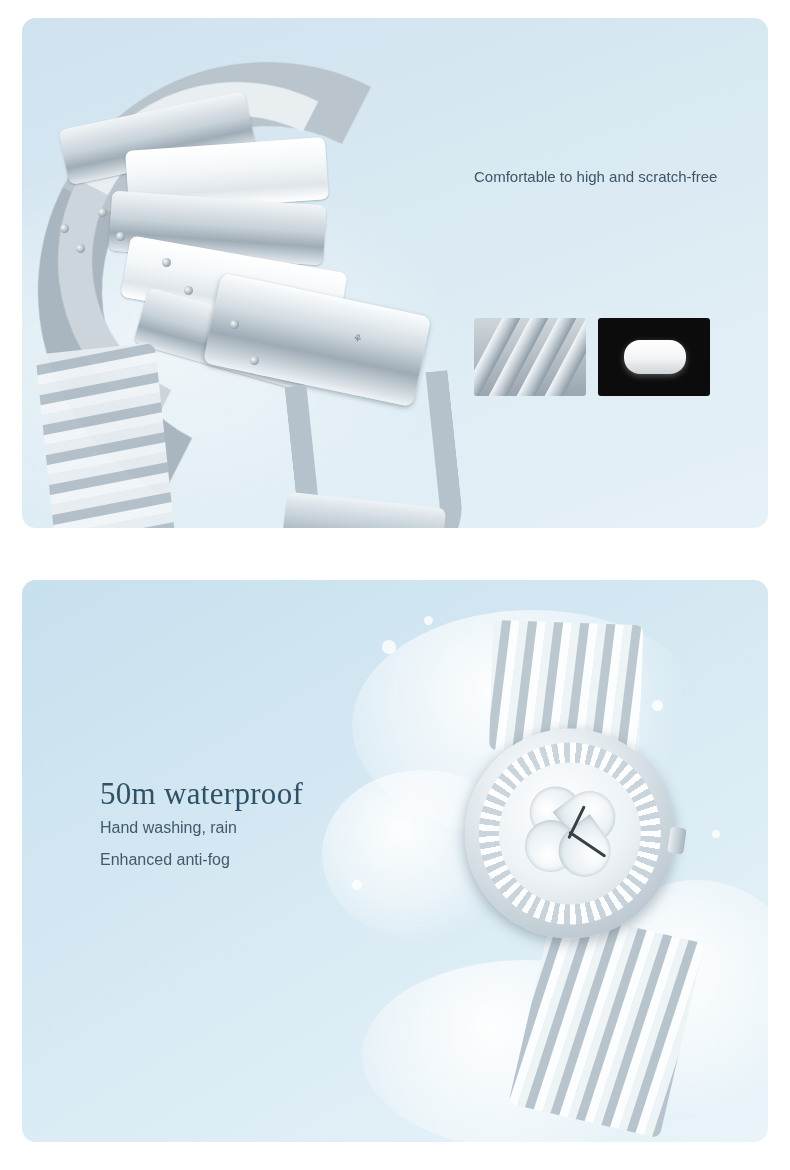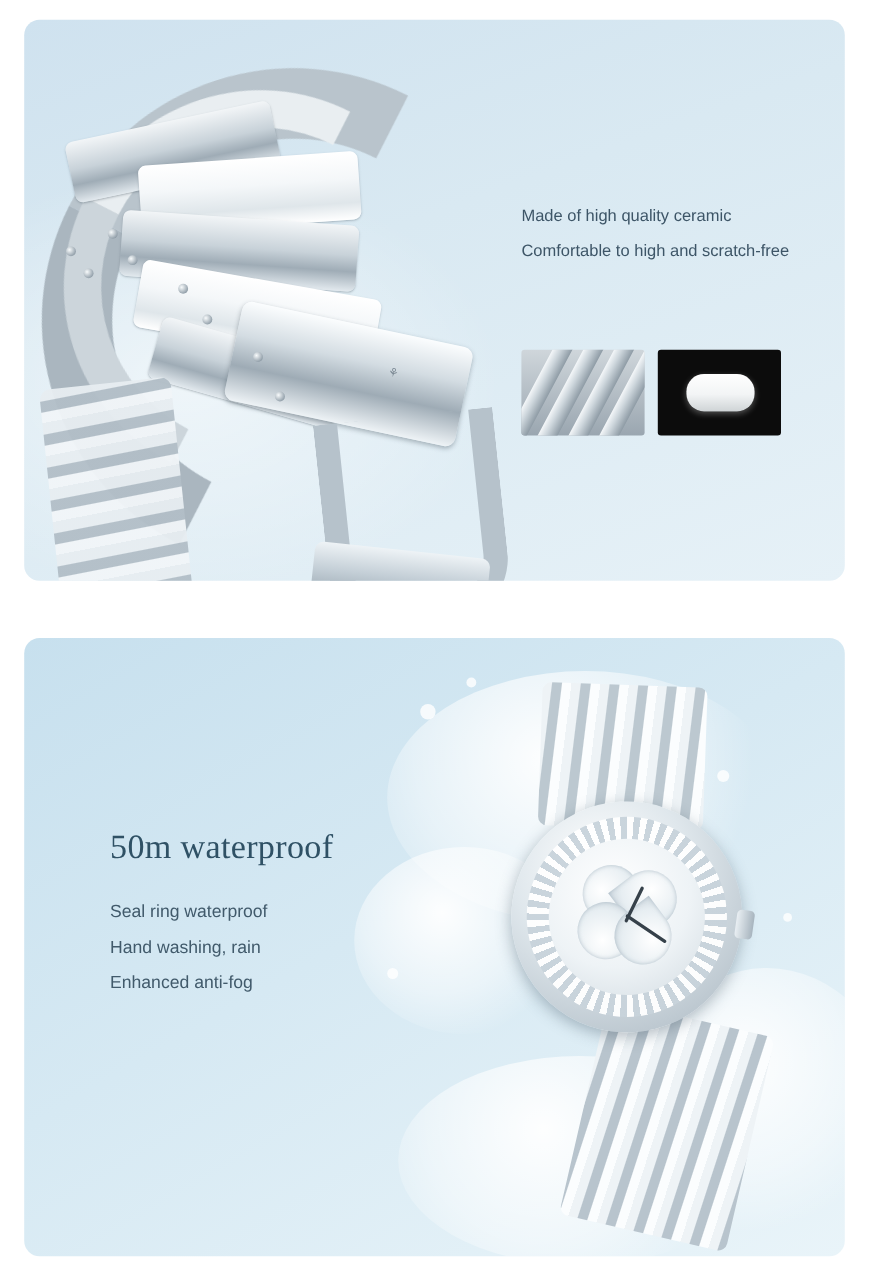--- a/index.html
+++ b/index.html
@@ -345,21 +345,21 @@
     width: 16px;
     height: 26px;
     border-radius: 4px;
     background: linear-gradient(90deg, #e9eff3, #a7b4be);
   }
 
   
   .p2-text {
     position: absolute;
     left: 78px;
-    top: 172px;
+    top: 196px;
     width: 320px;
   }
   .p2-title {
     font-family: "Liberation Serif", serif;
     font-size: 31px;
     color: #2f5165;
     letter-spacing: 0.3px;
     white-space: nowrap;
   }
   .p2-list {
@@ -400,21 +400,20 @@
       <div class="screw" style="left:152px; top:238px;"></div>
       <div class="screw" style="left:198px; top:272px;"></div>
       <div class="screw" style="left:218px; top:308px;"></div>
 
       <div class="lowerband"></div>
       <div class="hinge"></div>
       <div class="tail"></div>
     </div>
 
     <div class="p1-text">
-      <div class="p1-sub">Made of high quality ceramic</div>
       <div class="p1-sub" style="margin-top:2px;">Comfortable to high and scratch-free</div>
     </div>
 
     <div class="swatches">
       <div class="swatch swatch-rods">
         <div class="rod" style="left:8px;"></div>
         <div class="rod" style="left:36px;"></div>
         <div class="rod" style="left:64px;"></div>
         <div class="rod" style="left:92px;"></div>
       </div>
@@ -448,19 +447,18 @@
           <div class="petal pt4"></div>
           <div class="hands"></div>
           <div class="hands2"></div>
         </div>
       </div>
       <div class="crown"></div>
     </div>
 
     <div class="p2-text">
       <div class="p2-title">50m waterproof</div>
-      <div class="p2-list">Seal ring waterproof</div>
       <div class="p2-list" style="margin-top:0;">Hand washing, rain</div>
       <div class="p2-list" style="margin-top:0;">Enhanced anti-fog</div>
     </div>
   </div>
 
 </div>
 
 </body></html>

